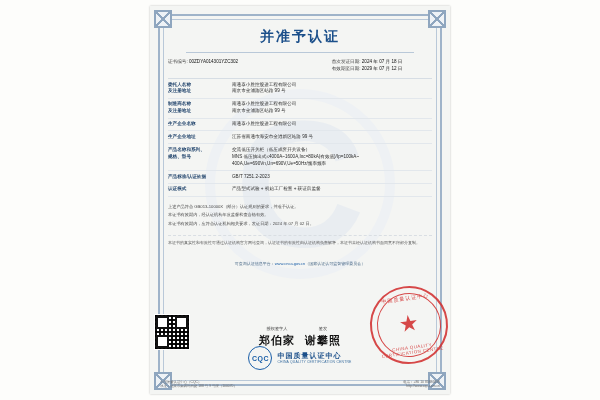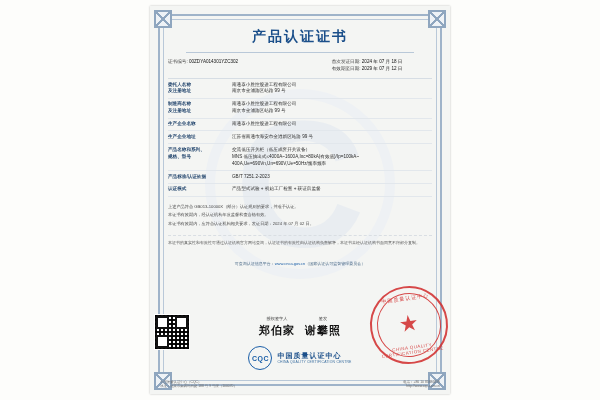--- a/index.html
+++ b/index.html
@@ -95,21 +95,21 @@
     margin-top:8px;font-size:4px;color:#5a5a5a;line-height:1.7;
     border-top:1px dashed #d9dee3;padding-top:4px;
   }
 
   .weburl{
     margin-top:14px;text-align:center;font-size:4px;color:#4a6a88;
   }
   .weburl .u{color:#1b5fa8;}
 
   .signrow{
-    position:absolute;left:0;right:0;bottom:56px;
+    position:absolute;left:0;right:0;bottom:46px;
     display:flex;justify-content:center;gap:10px;
   }
   .signblock{text-align:center;}
   .signlabel{font-size:4.2px;color:#444;margin-bottom:2px;}
   .signname{
     font-family:"Liberation Serif","DejaVu Serif",serif;
     font-size:11px;color:#111;font-weight:bold;letter-spacing:1px;
   }
 
   .qr{
@@ -181,21 +181,21 @@
     <div class="corner c-tl"></div>
     <div class="corner c-tr"></div>
     <div class="corner c-bl"></div>
     <div class="corner c-br"></div>
 
     <div class="wm-ring"></div>
     <div class="watermark">C</div>
 
     <div class="content">
 
-      <div class="title">产品认证证书</div>
+      <div class="title">并准予认证</div>
       <div class="title-rule"></div>
 
       <div class="meta">
         <div class="left">
           <div class="line">
             <span>证书编号:</span>
             <span class="val">00ZDYA014301YZC302</span>
           </div>
         </div>
         <div class="right">

